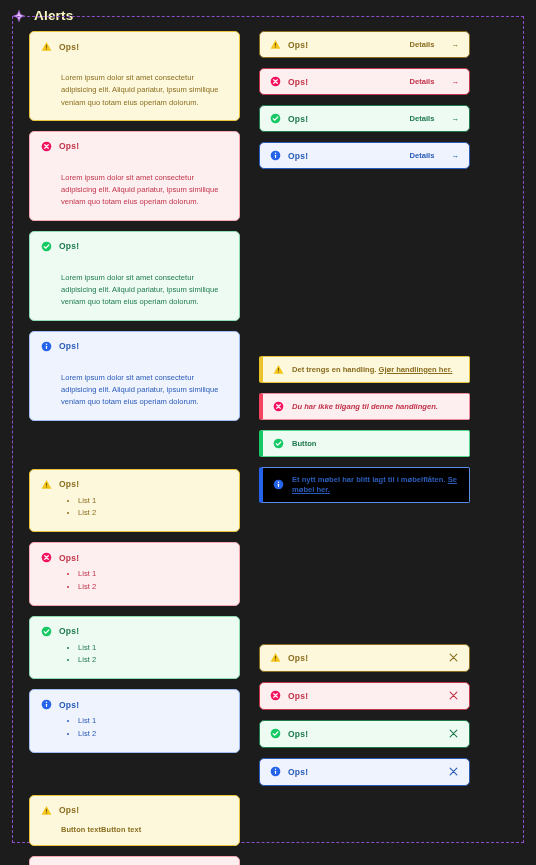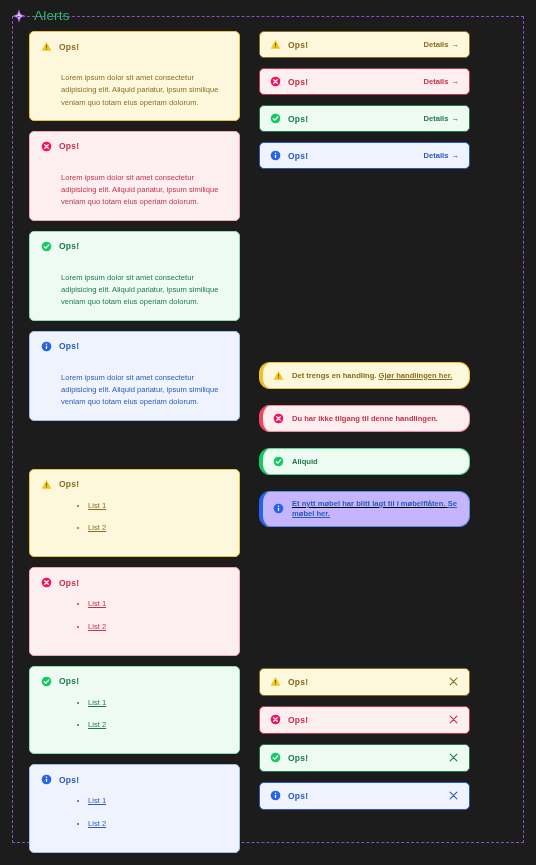--- a/index.html
+++ b/index.html
@@ -11,21 +11,21 @@
   }
   .page { position: relative; width: 536px; height: 865px; background:#1c1c1c; }
 
   
   .header {
     display: flex; align-items: center; gap: 8px;
     padding: 6px 0 0 12px; height: 25px;
   }
   .logo-icon { width: 14px; height: 14px; display:block; flex:0 0 auto; }
   .header-title {
-    color: #22c55e; font-size: 13.5px; font-weight: 400;
+    color: #fef9c3; font-size: 13.5px; font-weight: 700;
     letter-spacing: .2px; line-height: 1;
   }
 
   
   .canvas {
     position: absolute; left: 12px; top: 16px;
     width: 512px; height: 827px;
     border: 1px dashed #8b4fc9;
     padding: 14px 16px;
   }
@@ -46,21 +46,21 @@
   .alert-head { display: flex; align-items: center; gap: 7px; }
   .alert-title { font-size: 8.5px; font-weight: 700; letter-spacing:.2px; }
   .alert-body {
     font-size: 7.6px; line-height: 1.62; margin-top: 20px;
     padding-left: 20px; font-weight: 400;
   }
   .alert-list {
     font-size: 7.6px; line-height: 1.68; margin-top: 5px;
     padding-left: 37px; list-style: disc;
   }
-  .alert-list li { margin: 10px; text-decoration: underline; }
+  .alert-list li { margin: 0; }
   .alert-actions {
     display: flex; margin-top: 9px; padding-left: 20px;
   }
   .btn-text {
     font-size: 7.4px; font-weight: 700; letter-spacing: .1px;
     background: none; border: none; cursor: pointer; padding: 0;
     font-family: "Liberation Sans", sans-serif;
   }
 
   
@@ -86,46 +86,45 @@
   
   .alert-row {
     display: flex; align-items: center; justify-content: space-between;
     padding: 7px 10px; border-radius: 5px; border: 1px solid;
     min-height: 23px;
   }
   .alert-row .left { display:flex; align-items:center; gap: 7px; }
   .alert-row .alert-title { font-size: 8.5px; }
   .details-link {
     font-size: 7.6px; font-weight: 700; text-decoration: none;
-    display: inline-flex; align-items: center; gap: 3px; cursor: pointer;
+    display: inline-flex; align-items: center; gap: 17px; cursor: pointer;
   }
   .v-warning .details-link { color: #8a6d1f; }
   .v-danger .details-link { color: #c2344a; }
   .v-success .details-link { color: #1f7a4d; }
   .v-info .details-link { color: #2a5bb8; }
 
   
   .alert-banner {
     display: flex; align-items: center; gap: 8px;
-    padding: 7px 10px; border-radius: 11px;
+    padding: 7px 10px; border-radius: 2px;
     border: 1px solid; border-left-width: 4px;
     min-height: 21px;
-    margin-top: 6px;
   }
   .banner-text { font-size: 7.6px; font-weight: 600; line-height: 1.3; }
   .banner-text a {
     font-weight: 700; text-decoration: underline; color: inherit; cursor:pointer;
   }
   .b-warning { background:#fdf8dc; border-color:#e8c33c; border-left-color:#eac32a; }
   .b-warning .banner-text { color:#8a6d1f; }
   .b-danger { background:#fdeef0; border-color:#f4889c; border-left-color:#f4445f; }
-  .b-danger .banner-text { color:#c2344a; }
+  .b-danger .banner-text { color:#c2344a;font-style:italic; }
   .b-success { background:#edfbf3; border-color:#55d68d; border-left-color:#17c964; }
   .b-success .banner-text { color:#1f7a4d; }
-  .b-info { background:#c4b5fd; border-color:#5b8eea; border-left-color:#2563eb;text-decoration:underline; }
+  .b-info { background:#000000; border-color:#5b8eea; border-left-color:#2563eb; }
   .b-info .banner-text { color:#2a5bb8; }
 
   
   .close-btn {
     background: none; border: none; cursor: pointer; padding: 0;
     width: 12px; height: 12px; display:flex; align-items:center; justify-content:center;
   }
   .close-btn svg { width: 9px; height: 9px; display:block; }
 </style>
 </head>
@@ -409,21 +408,21 @@
             <span class="banner-text"><span>Du har ikke tilgang til denne handlingen.</span></span>
           </div>
 
           <div class="alert-banner b-success">
             <span>
               <svg class="ic" viewBox="0 0 16 16">
                   <circle cx="8" cy="8" r="7" fill="#17c964"></circle>
                   <path d="M4.6 8.2 L6.9 10.5 L11.4 5.8" stroke="#fff" stroke-width="1.7" fill="none" stroke-linecap="round" stroke-linejoin="round"></path>
                 </svg>
             </span>
-            <span class="banner-text"><span>Aliquid</span></span>
+            <span class="banner-text"><span>Button</span></span>
           </div>
 
           <div class="alert-banner b-info">
             <span>
               <svg class="ic" viewBox="0 0 16 16">
                   <circle cx="8" cy="8" r="7" fill="#2563eb"></circle>
                   <circle cx="8" cy="4.8" r="1.05" fill="#fff"></circle>
                   <rect x="7.15" y="6.8" width="1.7" height="5" rx=".85" fill="#fff"></rect>
                 </svg>
             </span>

